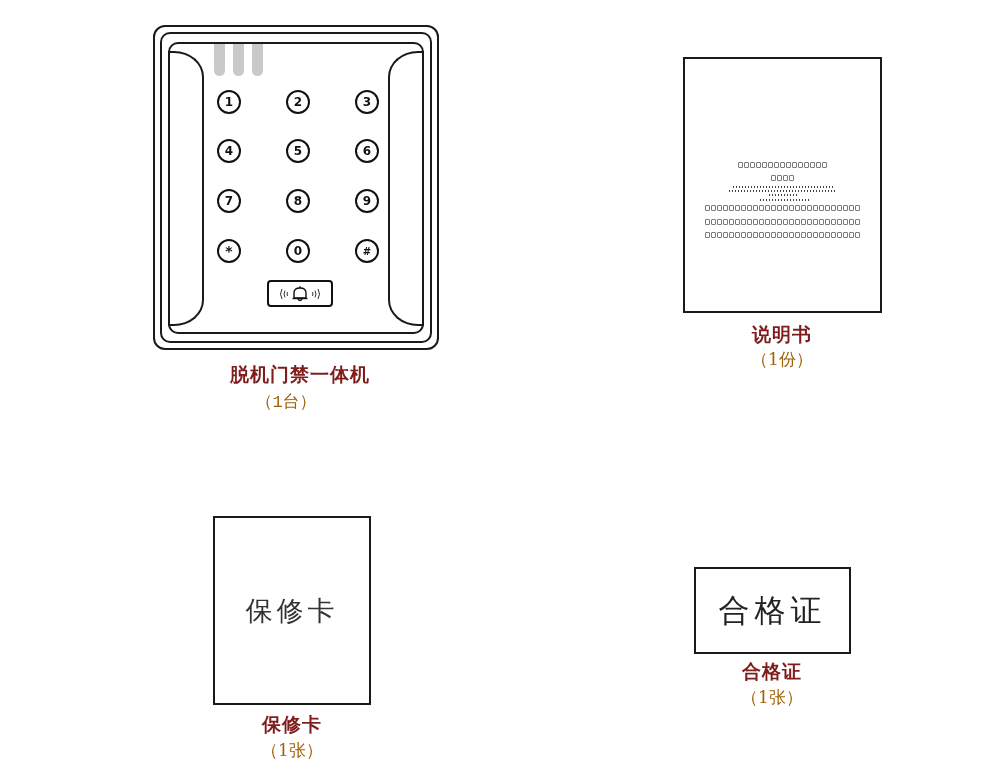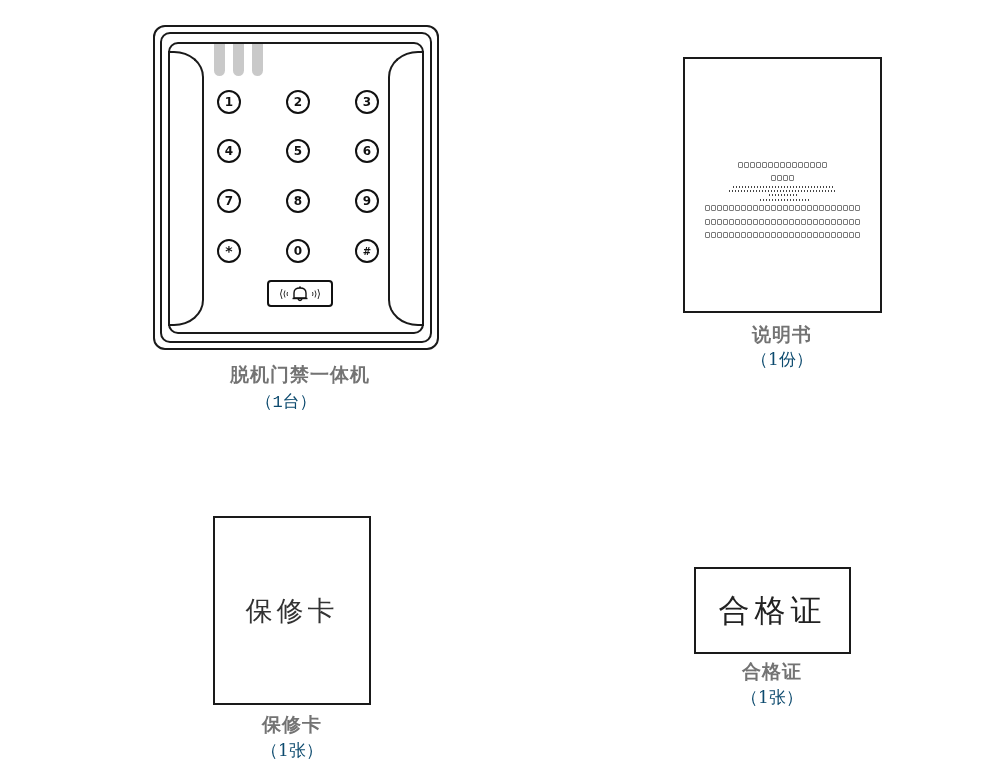--- a/index.html
+++ b/index.html
@@ -55,26 +55,26 @@
     }
     .bell-btn {
       left: 267px; top: 280px; width: 66px; height: 27px;
       border: 2px solid #111; border-radius: 4px; box-sizing: border-box;
       display: flex; align-items: center; justify-content: center;
     }
 
     
     .label-title {
       font-family: "DejaVu Sans", sans-serif; font-weight: bold;
-      font-size: 19px; color: #737373; text-align: center; white-space: nowrap;
+      font-size: 19px; color: #7f1d1d; text-align: center; white-space: nowrap;
       letter-spacing: 1px;
     }
     .label-qty {
       font-family: "DejaVu Serif", serif; font-size: 17px;
-      color: #0c4a6e; text-align: center; white-space: nowrap;
+      color: #a16207; text-align: center; white-space: nowrap;
     }
 
     
     .manual-box {
       left: 683px; top: 57px; width: 199px; height: 256px;
       border: 2px solid #1a1a1a; box-sizing: border-box; background: #fff;
     }
     .ph-line {
       display: flex; justify-content: center; gap: 1px; position: absolute; left: 0; right: 0;
     }

